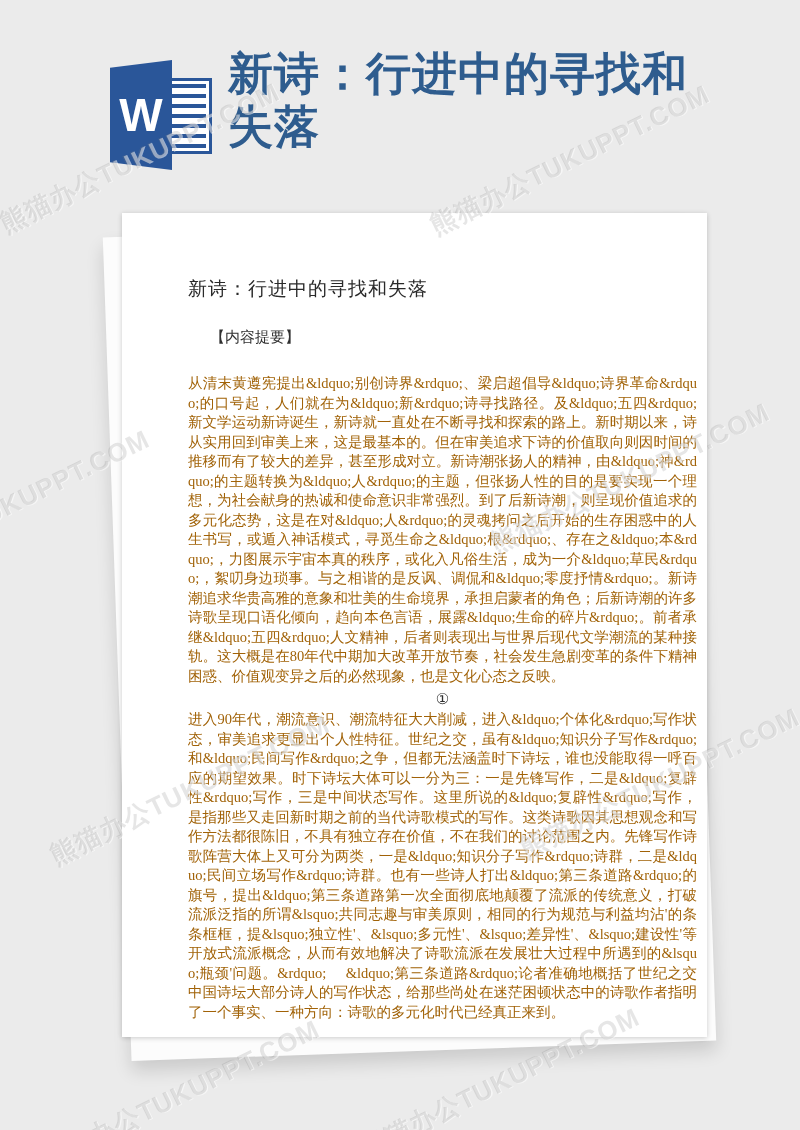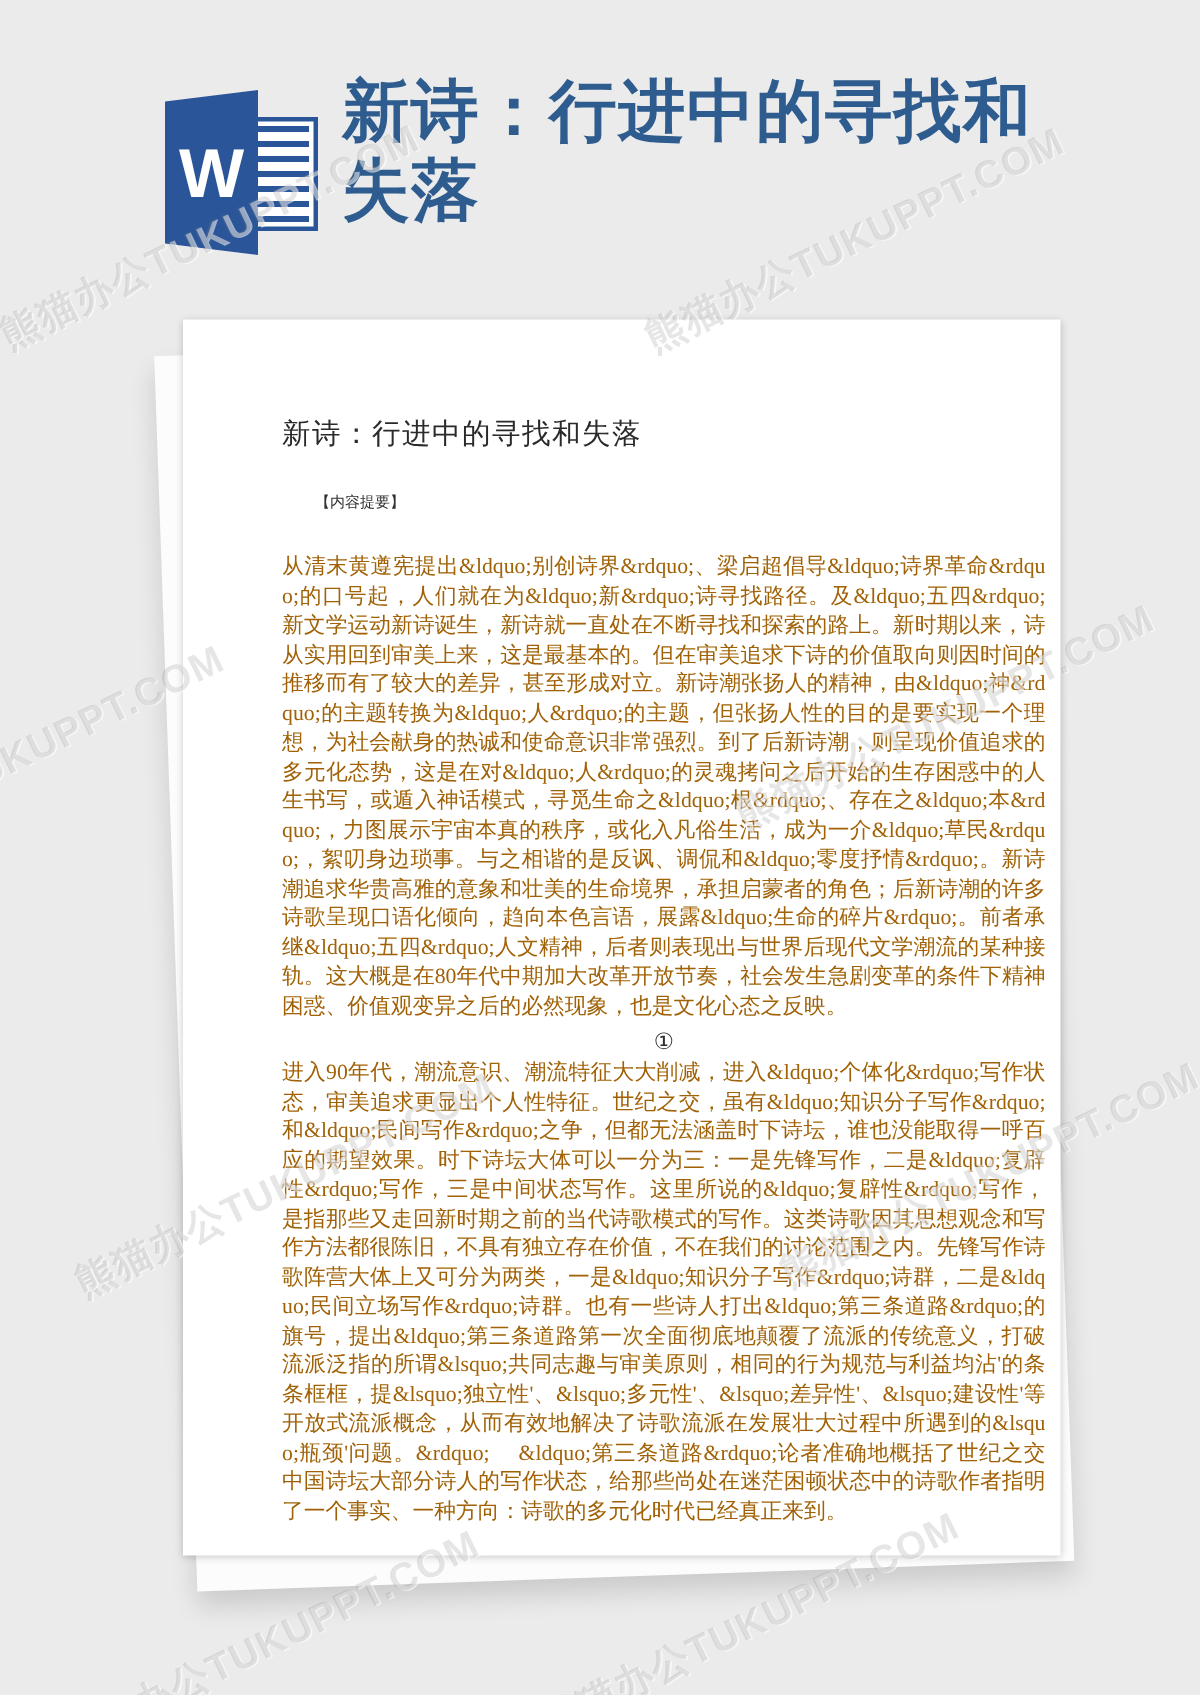--- a/index.html
+++ b/index.html
@@ -54,21 +54,21 @@
     padding:63px 10px 0 66px;
   }
   .doc-title{
     margin:0;
     font-family:"Liberation Serif",serif;
     font-size:19px;font-weight:400;color:#2a2a2a;letter-spacing:1px;
   }
   .abstract-label{
     margin-top:26px;padding-left:22px;
     font-family:"Liberation Serif",serif;
-    font-size:10px;color:#303030;
+    font-size:15px;color:#303030;
   }
   .doc-paragraph{
     margin:27px 0 0 0;
     font-family:"Liberation Serif",serif;
     font-size:14.5px;line-height:19.5px;color:#a16207;
     text-align:justify;word-break:break-all;
   }
   .section-divider{
     margin:4px 0 2px 0;text-align:center;
     font-family:"Liberation Serif",serif;

